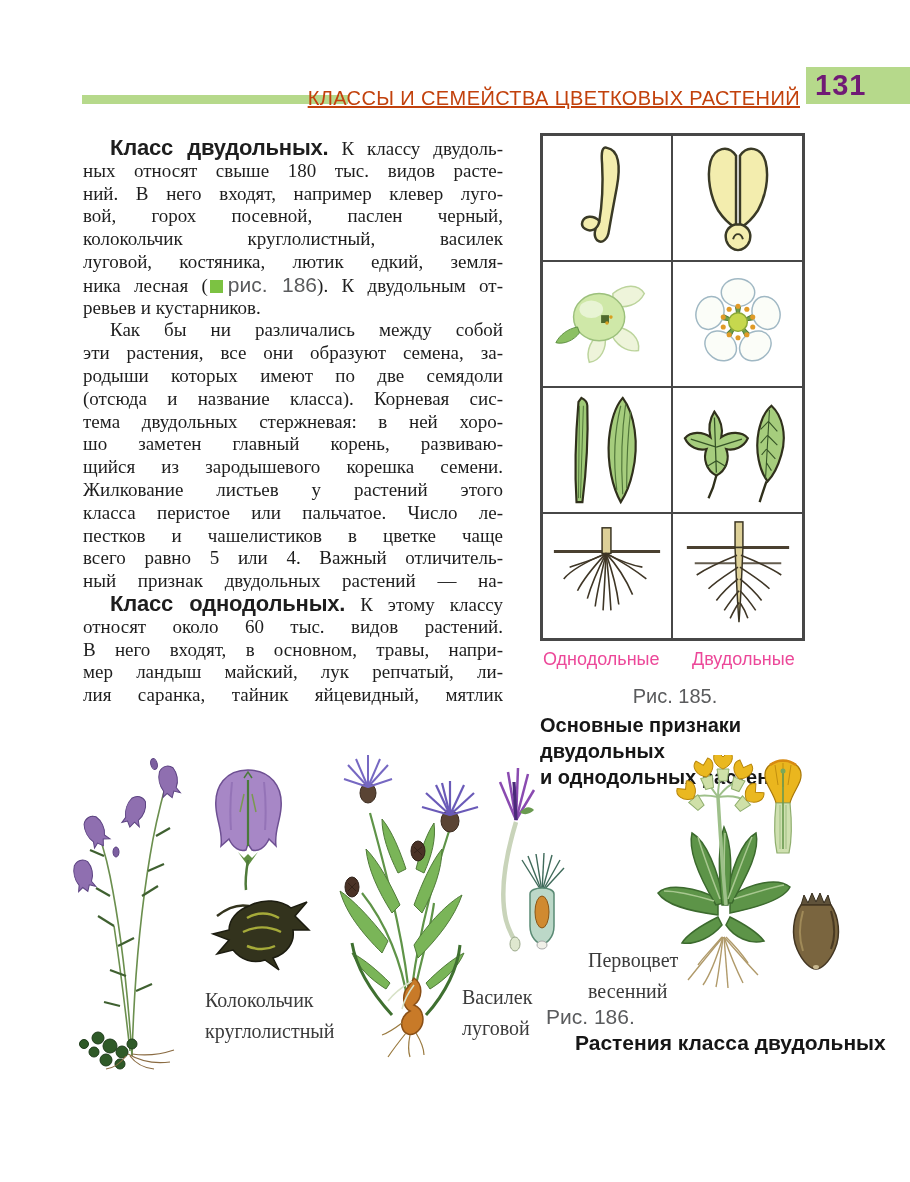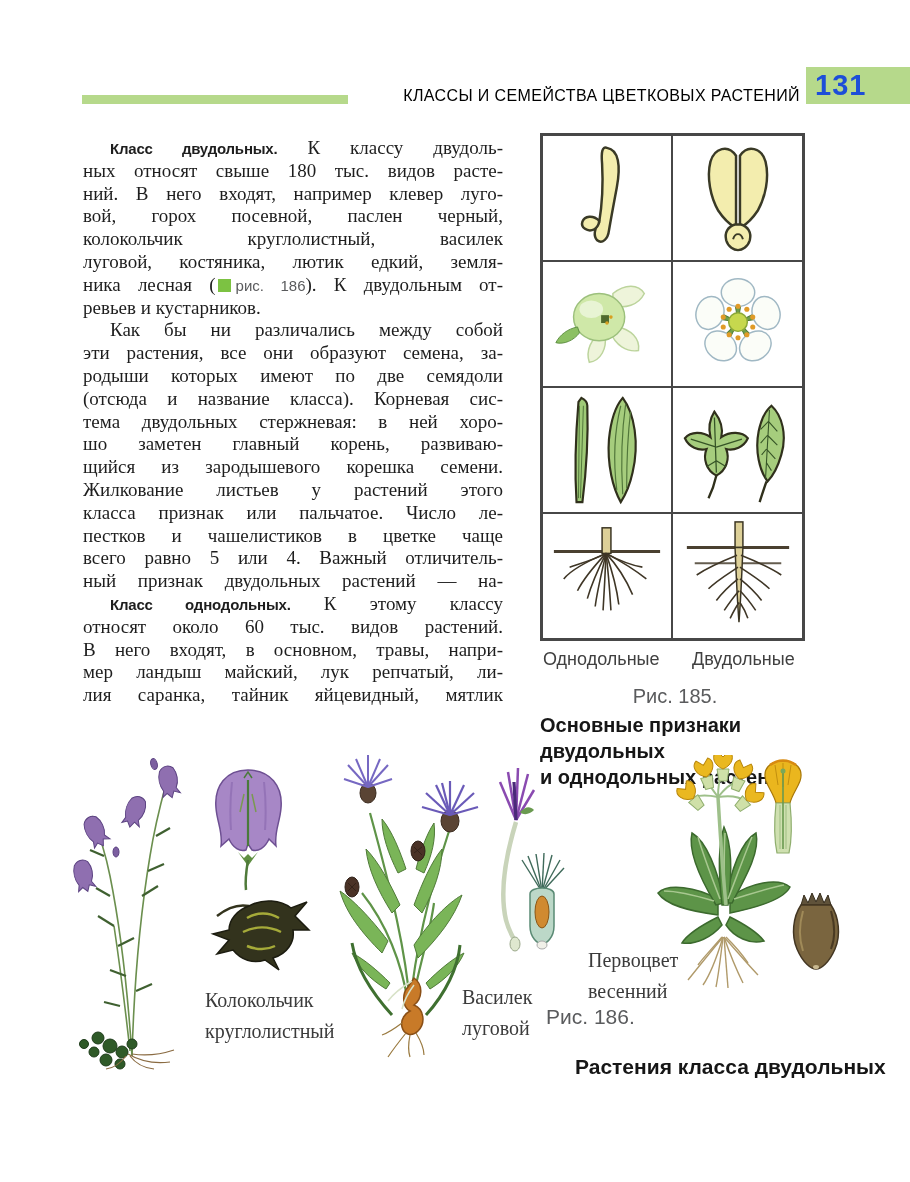--- a/index.html
+++ b/index.html
@@ -3,47 +3,47 @@
 <meta charset="utf-8">
 <style>
   html,body{margin:0;padding:0;background:#e8e8e8;}
   .page{position:relative;width:910px;height:1182px;background:#ffffff;overflow:hidden;
         font-family:"Liberation Serif",serif;color:#1e1e1e;}
   .abs{position:absolute;}
 
   
   .head-rule{left:82px;top:95px;width:266px;height:9px;background:#b6d98b;}
   .running-head{top:87px;right:110px;font-family:"Liberation Sans",sans-serif;
-        font-size:16px;letter-spacing:.4px;color:#000000;white-space:nowrap;}
+        font-size:20px;letter-spacing:.4px;color:#c2410c;white-space:nowrap;text-decoration:underline;}
   .page-badge{left:806px;top:67px;width:104px;height:37px;background:#b6d98b;
         font-family:"Liberation Sans",sans-serif;font-weight:bold;font-size:29px;
-        color:#1d4ed8;line-height:37px;padding-left:9px;box-sizing:border-box;letter-spacing:1px;}
+        color:#701a75;line-height:37px;padding-left:9px;box-sizing:border-box;letter-spacing:1px;}
 
   
   .textcol{left:83px;top:137px;width:420px;}
   .line{width:420px;height:22.8px;line-height:22.6px;font-size:19px;
         text-align:justify;text-align-last:justify;overflow:hidden;}
   .line.lastline{text-align-last:left;}
   .line.indent{padding-left:27px;width:393px;}
-  .lead{font-family:"Liberation Sans",sans-serif;font-weight:bold;font-size:15px;letter-spacing:-0.2px;}
+  .lead{font-family:"Liberation Sans",sans-serif;font-weight:bold;font-size:22px;letter-spacing:-0.2px;}
   .refsq{display:inline-block;width:13px;height:13px;background:#7cc242;
         margin:0 5px 0 2px;vertical-align:-1px;}
-  .refgray{font-family:"Liberation Sans",sans-serif;font-size:15px;color:#5a5b5d;}
+  .refgray{font-family:"Liberation Sans",sans-serif;font-size:21px;color:#5a5b5d;}
 
   
   .fig185{left:540px;top:133px;width:270px;}
   .t185{display:grid;grid-template-columns:130px 131px;grid-auto-rows:126px;
         border:2px solid #474747;width:261px;}
   .t185 .c{border:1px solid #474747;background:#fff;display:flex;align-items:center;justify-content:center;}
   .collabels{position:relative;height:24px;margin-top:8px;font-family:"Liberation Sans",sans-serif;
-        font-size:18px;color:#404040;}
+        font-size:18px;color:#ec4899;}
   .collabels span{position:absolute;top:0;white-space:nowrap;}
   .figref{font-family:"Liberation Sans",sans-serif;font-size:20px;color:#5a5b5d;text-align:center;}
   .figcap{font-family:"Liberation Sans",sans-serif;font-size:20px;font-weight:bold;color:#161616;
-        line-height:26px;margin-top:24px;}
+        line-height:26px;}
   .fig185 .figref{margin-top:12px;}
   .fig185 .figcap{margin-top:4px;}
 
   
   .plantlabel{font-family:Liberation Serif, serif;font-size:20px;color:#3b3b3b;line-height:31px;white-space:nowrap;}
   .ref186{left:546px;top:1005px;font-size:21px;}
   .cap186{left:575px;top:1030px;font-size:21px;white-space:nowrap;}
 </style>
 </head>
 <body>
@@ -65,21 +65,21 @@
     <div class="line lastline">ревьев и кустарников.</div>
 
     <div class="line indent">Как бы ни различались между собой</div>
     <div class="line">эти растения, все они образуют семена, за-</div>
     <div class="line">родыши которых имеют по две семядоли</div>
     <div class="line">(отсюда и название класса). Корневая сис-</div>
     <div class="line">тема двудольных стержневая: в ней хоро-</div>
     <div class="line">шо заметен главный корень, развиваю-</div>
     <div class="line">щийся из зародышевого корешка семени.</div>
     <div class="line">Жилкование листьев у растений этого</div>
-    <div class="line">класса признак или пальчатое. Число ле-</div>
+    <div class="line">класса перистое или пальчатое. Число ле-</div>
     <div class="line">пестков и чашелистиков в цветке чаще</div>
     <div class="line">всего равно 5 или 4. Важный отличитель-</div>
     <div class="line">ный признак двудольных растений — на-</div>
 
     <div class="line indent"><b class="lead">Класс однодольных.</b> <span>К этому классу</span></div>
     <div class="line">относят около 60 тыс. видов растений.</div>
     <div class="line">В него входят, в основном, травы, напри-</div>
     <div class="line">мер ландыш майский, лук репчатый, ли-</div>
     <div class="line">лия саранка, тайник яйцевидный, мятлик</div>
   </div>

